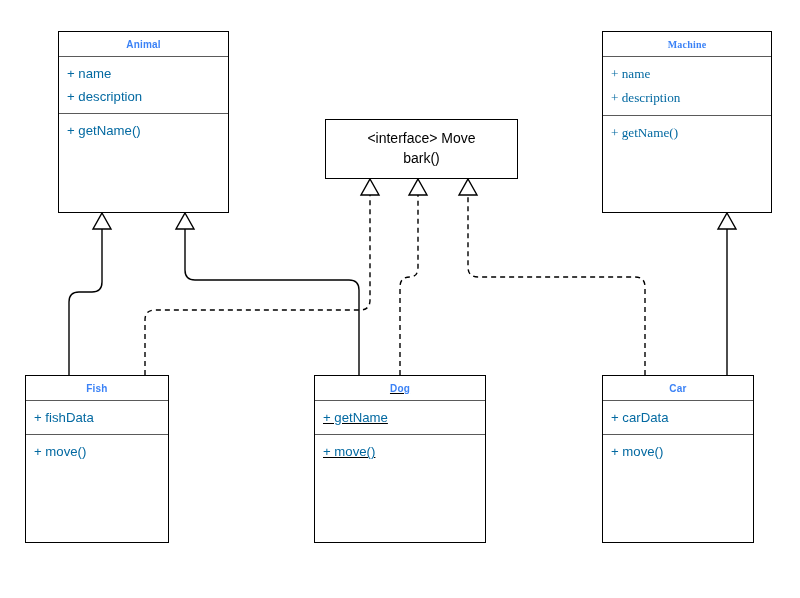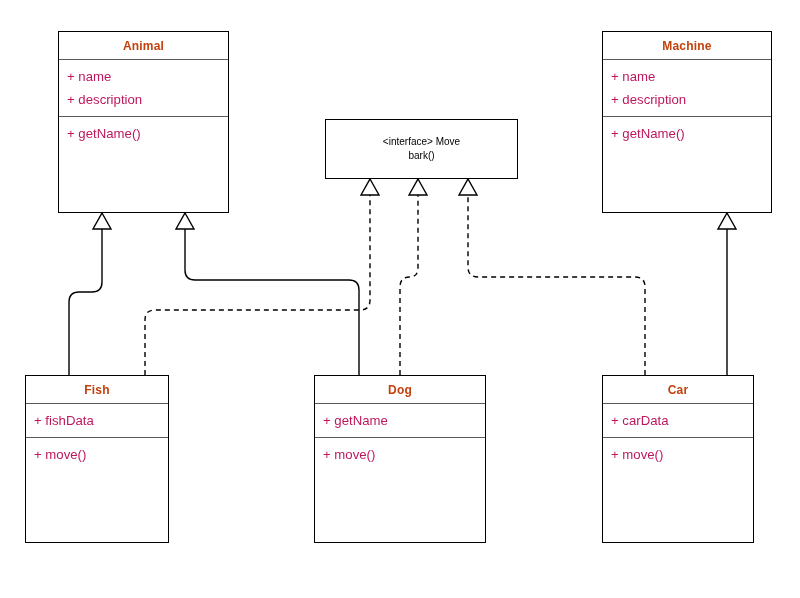--- a/index.html
+++ b/index.html
@@ -33,55 +33,55 @@
     position: absolute;
     background: #ffffff;
     border: 1.4px solid #000000;
     box-sizing: border-box;
     display: flex;
     flex-direction: column;
   }
   .uml-class .class-title {
     text-align: center;
     font-weight: bold;
-    font-size: 12px;
-    color: #c2410c;
+    font-size: 10px;
+    color: #3b82f6;
     padding: 7px 4px 6px 4px;
     border-bottom: 1.6px solid #5a5a5a;
     box-sizing: border-box;
     letter-spacing: 0.2px;
   }
   .uml-class .compartment {
     padding: 5px 0 5px 0;
     box-sizing: border-box;
   }
   .uml-class .compartment.attributes {
     border-bottom: 1.6px solid #5a5a5a;
   }
   .uml-class .compartment.operations {
     flex: 1 1 auto;
   }
   .uml-class .member {
     font-size: 13.2px;
-    color: #be185d;
+    color: #0369a1;
     padding: 4px 0 4px 8px;
     white-space: nowrap;
   }
   .uml-interface {
     position: absolute;
     background: #ffffff;
     border: 1.4px solid #000000;
     box-sizing: border-box;
     display: flex;
     flex-direction: column;
     align-items: center;
     justify-content: center;
   }
   .uml-interface .iface-line {
-    font-size: 10px;
+    font-size: 14px;
     color: #000000;
     text-align: center;
     line-height: 1.42;
     white-space: nowrap;
   }
 </style>
 </head>
 <body>
 
 <div id="diagram-root">
@@ -123,21 +123,21 @@
     <div class="class-title">Animal</div>
     <div class="compartment attributes">
       <div class="member">+ name</div>
       <div class="member">+ description</div>
     </div>
     <div class="compartment operations">
       <div class="member">+ getName()</div>
     </div>
   </div>
 
-  <div class="uml-class" style="left:602px; top:31px; width:170px; height:182px;">
+  <div class="uml-class" style="left:602px; top:31px; width:170px; height:182px;font-family:Liberation Serif, serif;">
     <div class="class-title">Machine</div>
     <div class="compartment attributes">
       <div class="member">+ name</div>
       <div class="member">+ description</div>
     </div>
     <div class="compartment operations">
       <div class="member">+ getName()</div>
     </div>
   </div>
 
@@ -149,21 +149,21 @@
   <div class="uml-class" style="left:25px; top:375px; width:144px; height:168px;">
     <div class="class-title">Fish</div>
     <div class="compartment attributes">
       <div class="member">+ fishData</div>
     </div>
     <div class="compartment operations">
       <div class="member">+ move()</div>
     </div>
   </div>
 
-  <div class="uml-class" style="left:314px; top:375px; width:172px; height:168px;">
+  <div class="uml-class" style="left:314px; top:375px; width:172px; height:168px;text-decoration:underline;">
     <div class="class-title">Dog</div>
     <div class="compartment attributes">
       <div class="member">+ getName</div>
     </div>
     <div class="compartment operations">
       <div class="member">+ move()</div>
     </div>
   </div>
 
   <div class="uml-class" style="left:602px; top:375px; width:152px; height:168px;">

